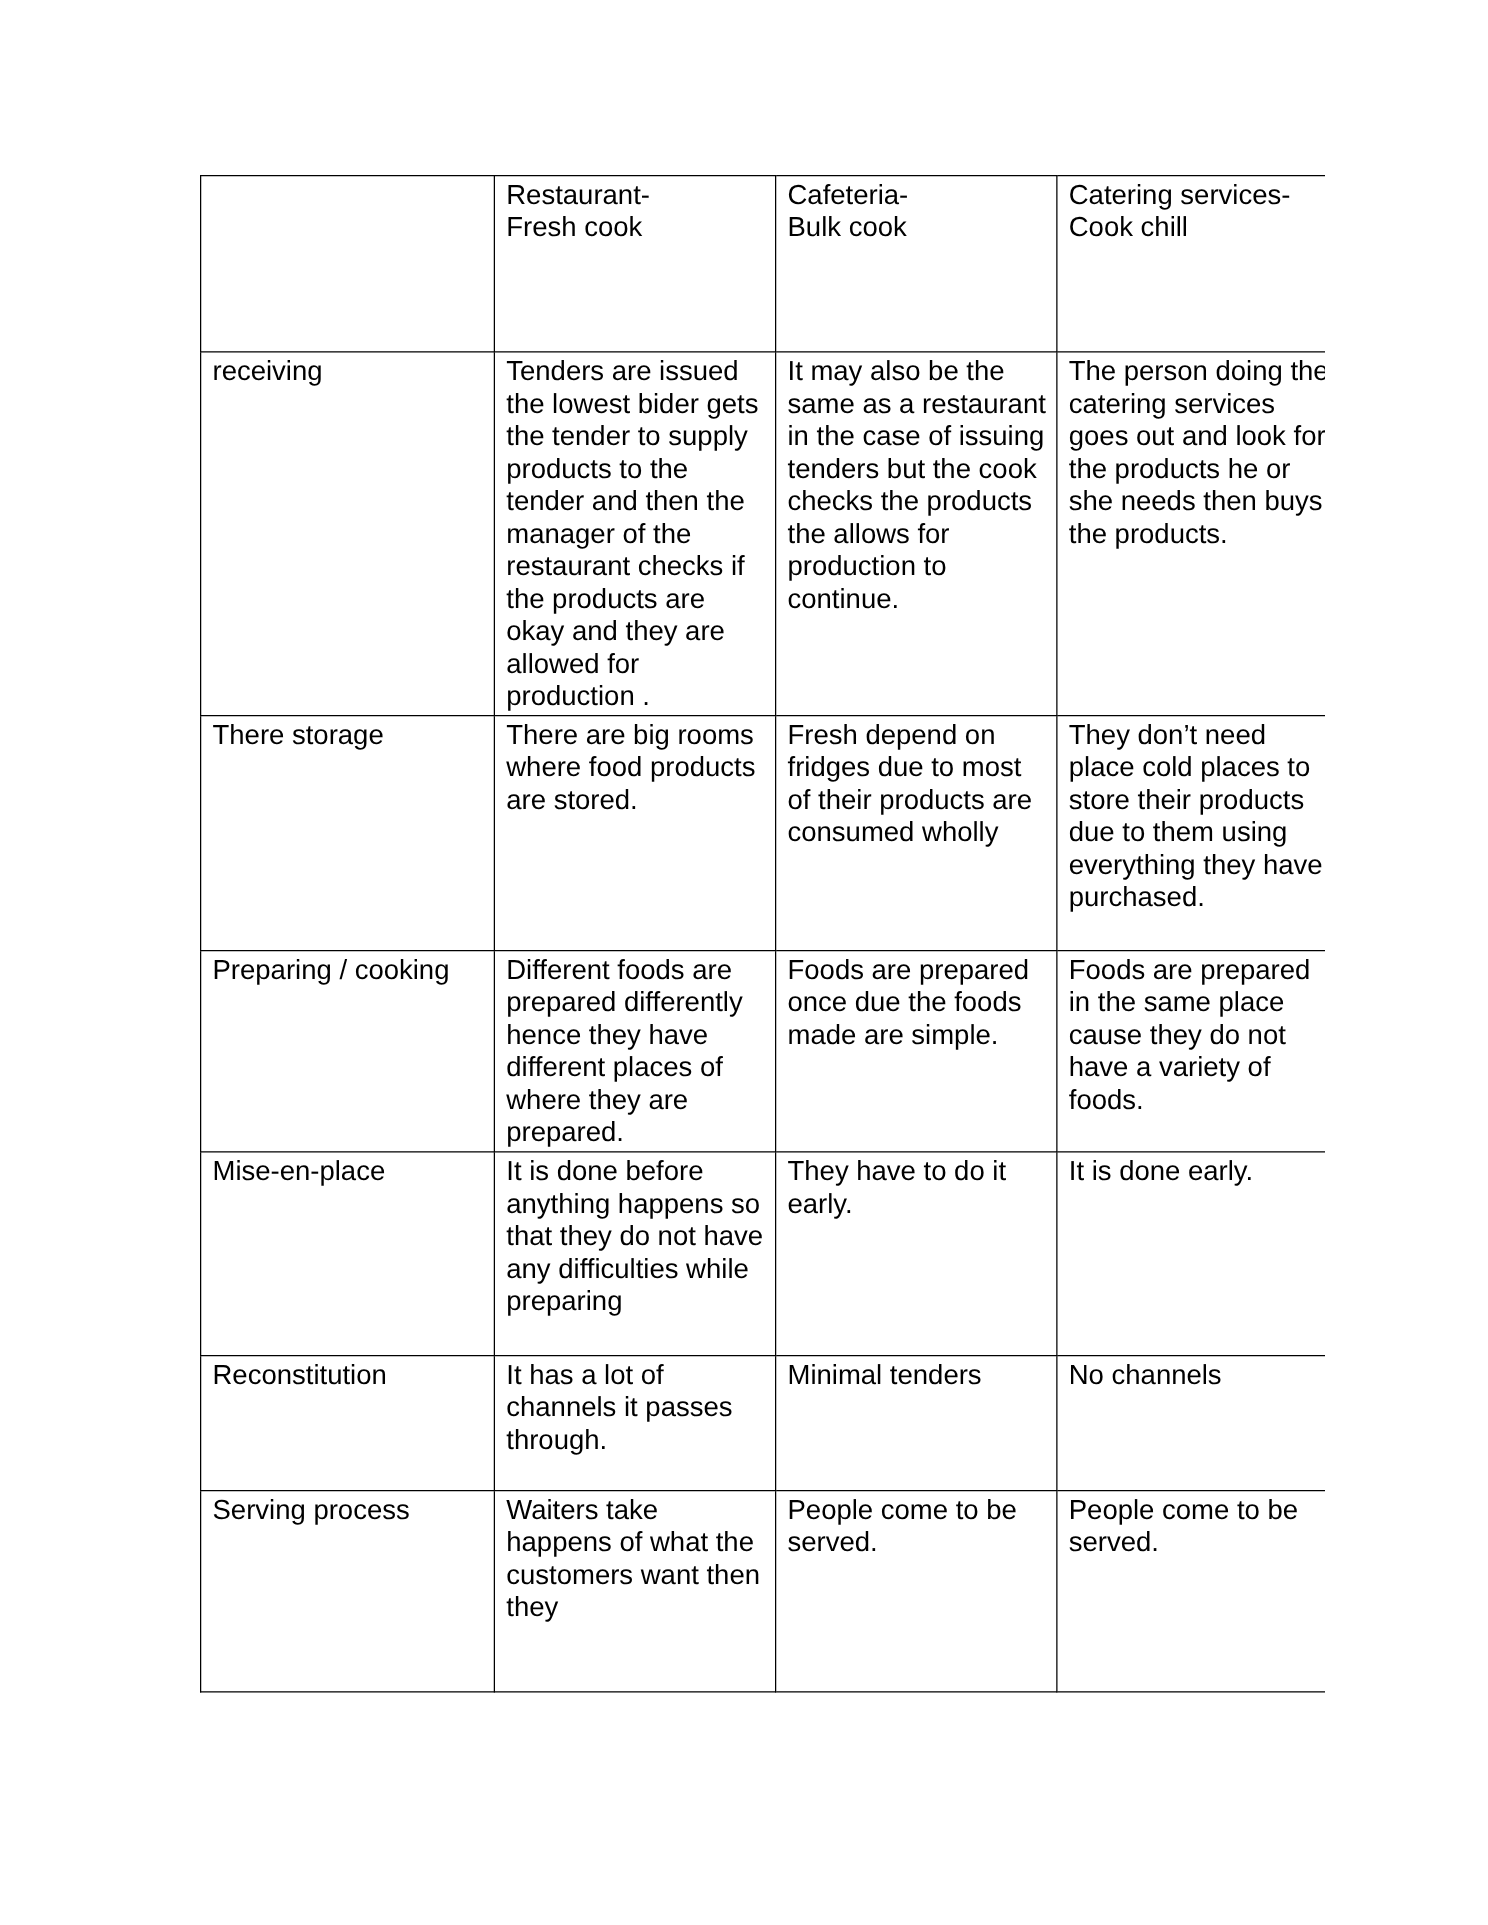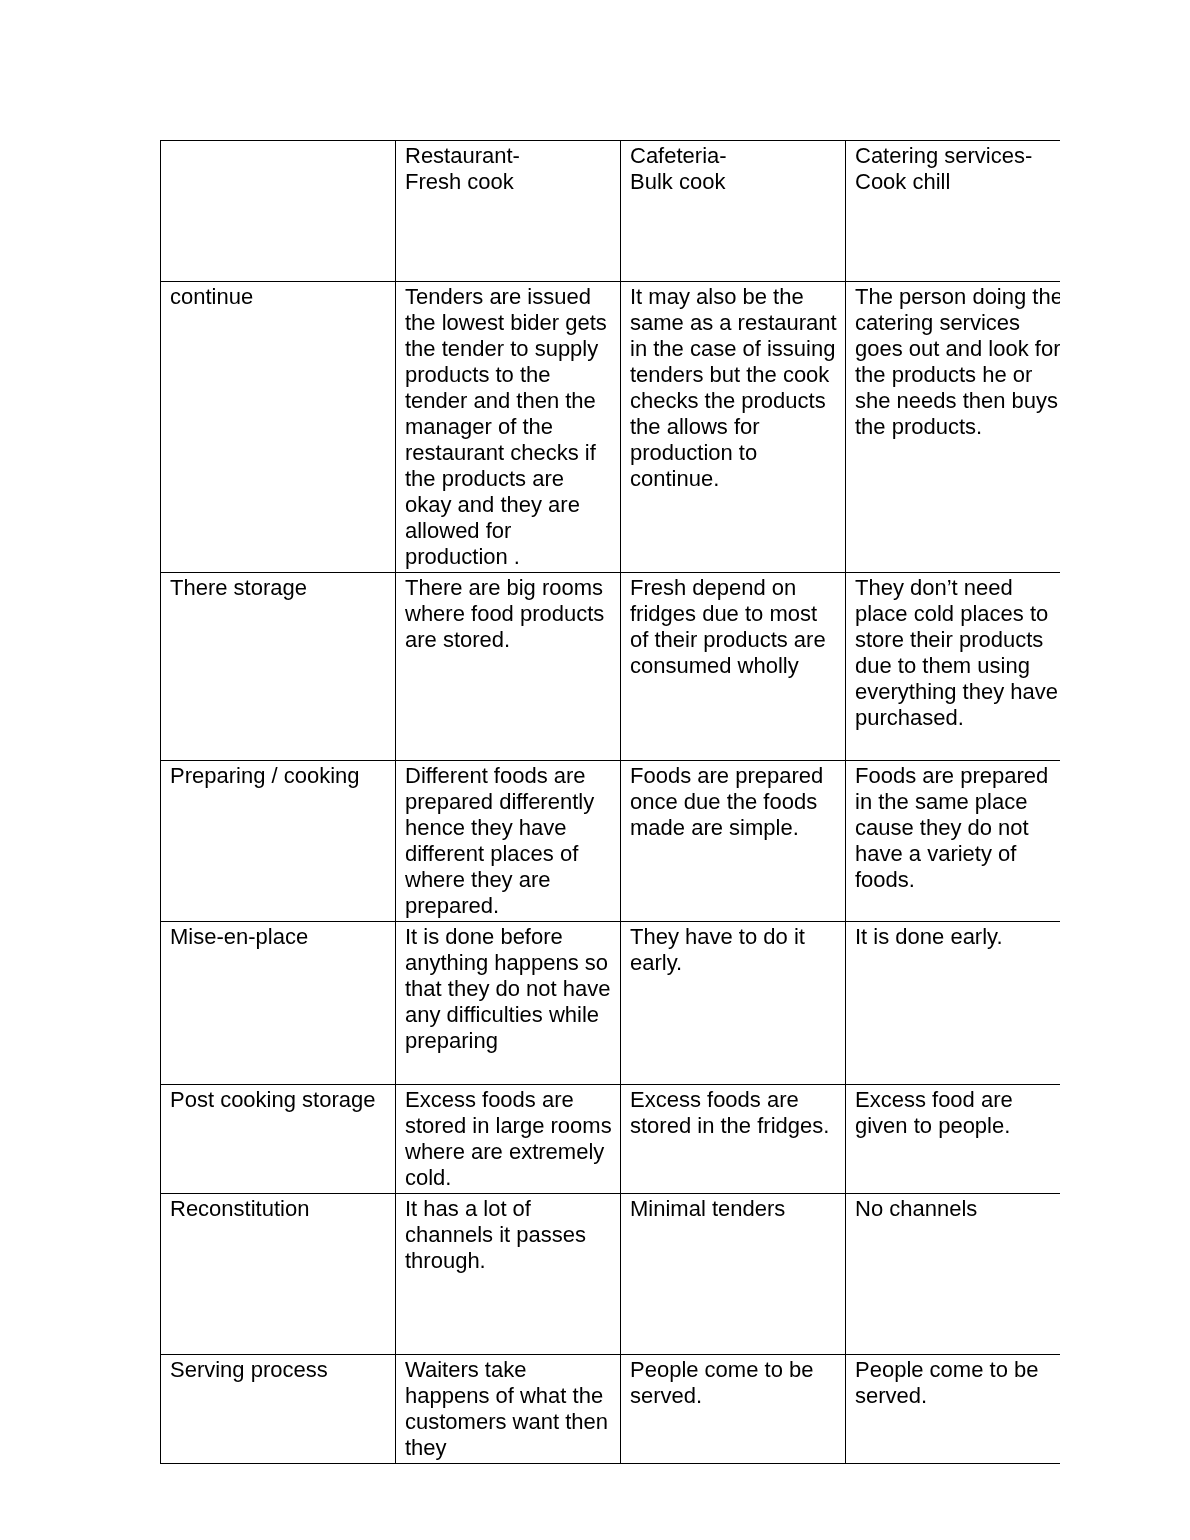--- a/index.html
+++ b/index.html
@@ -68,21 +68,21 @@
         <th>Restaurant-
 Fresh cook</th>
         <th>Cafeteria-
 Bulk cook</th>
         <th>Catering services-
 Cook chill</th>
       </tr>
     </thead>
     <tbody id="table-body">
         <tr>
-          <td> continue</td>
+          <td> receiving</td>
           <td>Tenders are issued the lowest bider gets the tender to supply products to the tender and then the manager of the restaurant checks if the products are okay and they are allowed for production .</td>
           <td>It may also be the same as a restaurant in the case of issuing tenders but the cook checks the products the allows for production to continue.</td>
           <td>The person doing the catering services goes out and look for the products he or she needs then buys the products.</td>
         </tr>
         <tr>
           <td>There storage</td>
           <td>There are big rooms where food products are stored.</td>
           <td>Fresh depend on fridges due to most of their products are consumed wholly</td>
           <td>They don’t need place cold places to store their products due to them using everything they have purchased.</td>
         </tr>
@@ -92,26 +92,20 @@
           <td>Foods are prepared once due the foods made are simple.</td>
           <td>Foods are prepared in the same place cause they do not have a variety of foods.</td>
         </tr>
         <tr>
           <td>Mise-en-place</td>
           <td>It is done before anything happens so that they do not have any difficulties while preparing</td>
           <td>They have to do it early.</td>
           <td>It is done early.</td>
         </tr>
         <tr>
-          <td>Post cooking storage</td>
-          <td>Excess foods are stored in large rooms where are extremely cold.</td>
-          <td>Excess foods are stored in the fridges.</td>
-          <td>Excess food are given to people.</td>
-        </tr>
-        <tr>
           <td>Reconstitution</td>
           <td>It has a lot of channels it passes through.</td>
           <td>Minimal tenders</td>
           <td>No channels</td>
         </tr>
         <tr>
           <td>Serving process</td>
           <td>Waiters take happens of what the customers want then they</td>
           <td>People come to be served.</td>
           <td>People come to be served.</td>

